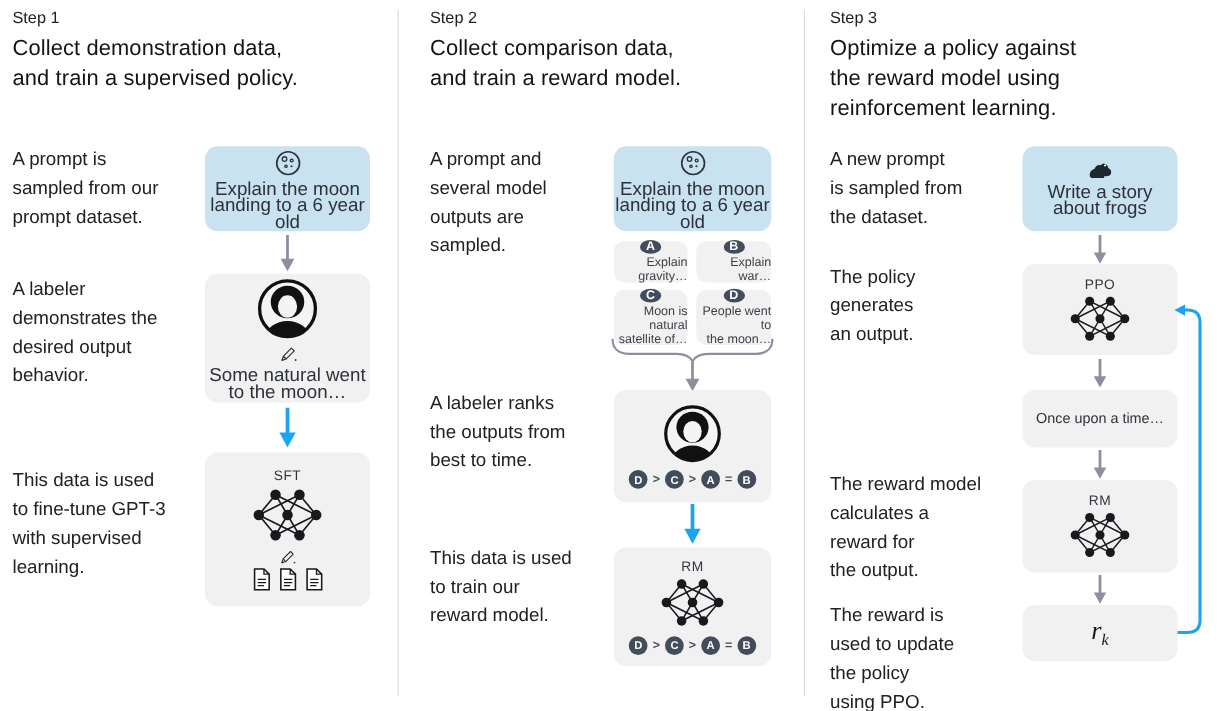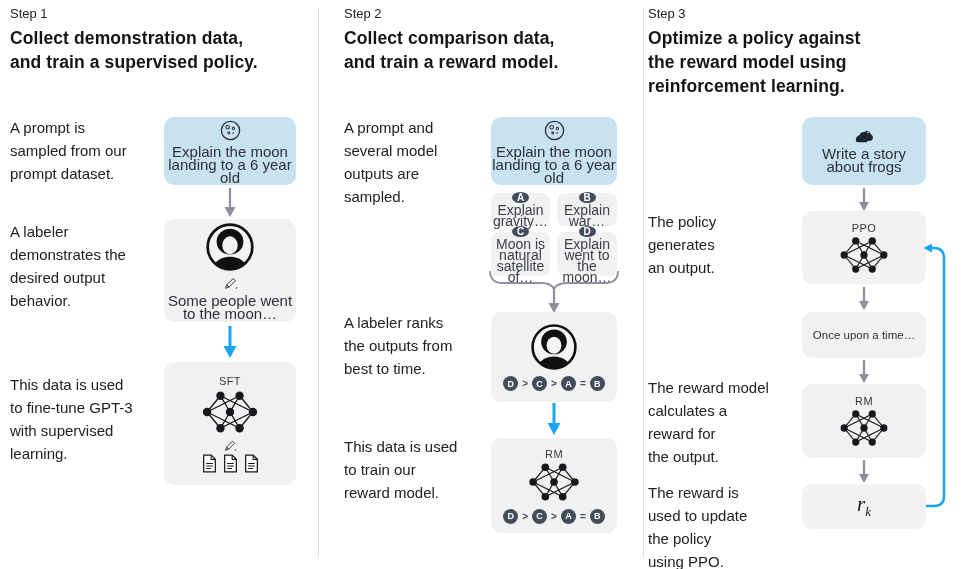--- a/index.html
+++ b/index.html
@@ -3,35 +3,35 @@
 <meta charset="utf-8">
 <style>
   html,body{margin:0;padding:0;background:#ffffff;}
   .canvas{
     position:relative;width:977px;height:569px;background:#fff;overflow:hidden;
     font-family:"Liberation Sans","DejaVu Sans",sans-serif;color:#202123;
   }
   .col{position:absolute;top:0;height:569px;}
   #col1{left:0;width:318px;}
   #col2{left:318px;width:325px;}
-  #col3{left:627px;width:334px;}
+  #col3{left:643px;width:334px;}
   .divider{position:absolute;top:8px;bottom:12px;width:1px;background:#dddde0;}
   #div1{left:318px;} #div2{left:643px;}
 
   .step-label{position:absolute;font-size:13px;color:#202123;}
-  .title{position:absolute;font-size:17.5px;font-weight:bold;color:#141414;line-height:24px;white-space:pre-line;letter-spacing:.1px;}
+  .title{position:absolute;font-size:17.5px;font-weight:normal;color:#141414;line-height:24px;white-space:pre-line;letter-spacing:.1px;}
   .para{position:absolute;font-size:15px;line-height:23px;color:#202123;white-space:pre-line;}
 
   .card{position:absolute;border-radius:10px;background:#f1f1f2;display:flex;flex-direction:column;align-items:center;justify-content:center;}
   .prompt-card{background:#c8e2f0;}
   .caption{font-size:15px;line-height:13px;color:#2d3138;text-align:center;white-space:pre-line;margin-top:3px;}
   .box-label{font-size:11px;color:#33373d;letter-spacing:.4px;}
 
   .mini-card{position:absolute;border-radius:8px;background:#f1f1f2;display:flex;flex-direction:column;align-items:center;justify-content:center;gap:2px;}
-  .mini-caption{font-size:14px;line-height:11px;color:#3a3f46;text-align:center;white-space:pre-line;}
+  .mini-caption{font-size:10px;line-height:11px;color:#3a3f46;text-align:right;white-space:pre-line;}
   .letter-circle{width:17px;height:17px;border-radius:50%;background:#424c5b;color:#fff;
     font-size:10px;font-weight:bold;display:flex;align-items:center;justify-content:center;}
 
   .rank-row{display:flex;align-items:center;gap:3px;margin-top:5px;}
   .rank-circle{width:15px;height:15px;border-radius:50%;background:#424c5b;color:#fff;
     font-size:9px;font-weight:bold;display:flex;align-items:center;justify-content:center;}
   .rank-op{font-size:10px;font-weight:bold;color:#424c5b;padding:0 1px;}
 
   .arrow{position:absolute;}
   .once-text{font-size:11.5px;color:#2d3138;}
@@ -96,21 +96,21 @@
           </g>
           <circle cx="28" cy="28" r="25" fill="none" stroke="#111" stroke-width="3"></circle>
         </svg>
       </span>
       <span>
         <svg width="15" height="15" viewBox="0 0 20 20">
             <path d="M5,14.5 L13.5,6 L16.5,9 L8,17.5 Z M5,14.5 L3.4,19 L8,17.5 Z" fill="none" stroke="#30343a" stroke-width="1.3" stroke-linejoin="round"></path>
             <circle cx="18" cy="18.6" r="1" fill="#30343a"></circle>
           </svg>
       </span>
-      <div class="caption">Some people went
+      <div class="caption">Some natural went
 to the moon…</div>
     </div>
 
     <span class="arrow" style="left:220px;top:326px;">
       <svg width="20" height="33" viewBox="0 0 20 33">
           <line x1="10" y1="0" x2="10" y2="21" stroke="#1ba4f2" stroke-width="3"></line>
           <polygon points="3.5,20 16.5,20 10,32" fill="#1ba4f2"></polygon>
         </svg>
     </span>
 
@@ -219,21 +219,21 @@
       <div class="letter-circle">B</div>
       <div class="mini-caption">Explain war…</div>
     </div>
     <div class="mini-card" style="left:173px;top:232px;width:59px;height:44px;">
       <div class="letter-circle">C</div>
       <div class="mini-caption">Moon is natural
 satellite of…</div>
     </div>
     <div class="mini-card" style="left:239px;top:232px;width:60px;height:44px;">
       <div class="letter-circle">D</div>
-      <div class="mini-caption">Explain went to
+      <div class="mini-caption">People went to
 the moon…</div>
     </div>
 
     <span class="arrow" style="left:171px;top:270px;">
       <svg width="130" height="44" viewBox="0 0 130 44">
         <path d="M1,1 C1,9 6,13 14,13 H52 C59,13 63,15 65,19 C67,15 71,13 78,13 H116 C124,13 129,9 129,1" fill="none" stroke="#8e8ea0" stroke-width="1.8"></path>
         <line x1="65" y1="19" x2="65" y2="34" stroke="#8e8ea0" stroke-width="2.2"></line>
         <polygon points="59.5,33 70.5,33 65,43" fill="#8e8ea0"></polygon>
       </svg>
     </span>
@@ -311,20 +311,23 @@
       </div>
     </div>
   </div>
 
   <div class="col" id="col3">
     <div class="step-label" style="left:21px;top:6px;">Step 3</div>
     <div class="title" style="left:21px;top:26px;width:300px;">Optimize a policy against
 the reward model using
 reinforcement learning.</div>
 
+    <div class="para" style="left:21px;top:116px;width:145px;">A new prompt
+is sampled from
+the dataset.</div>
     <div class="para" style="left:21px;top:210px;width:145px;">The policy
 generates
 an output.</div>
     <div class="para" style="left:21px;top:376px;width:150px;">The reward model
 calculates a
 reward for
 the output.</div>
     <div class="para" style="left:21px;top:481px;width:145px;">The reward is
 used to update
 the policy

